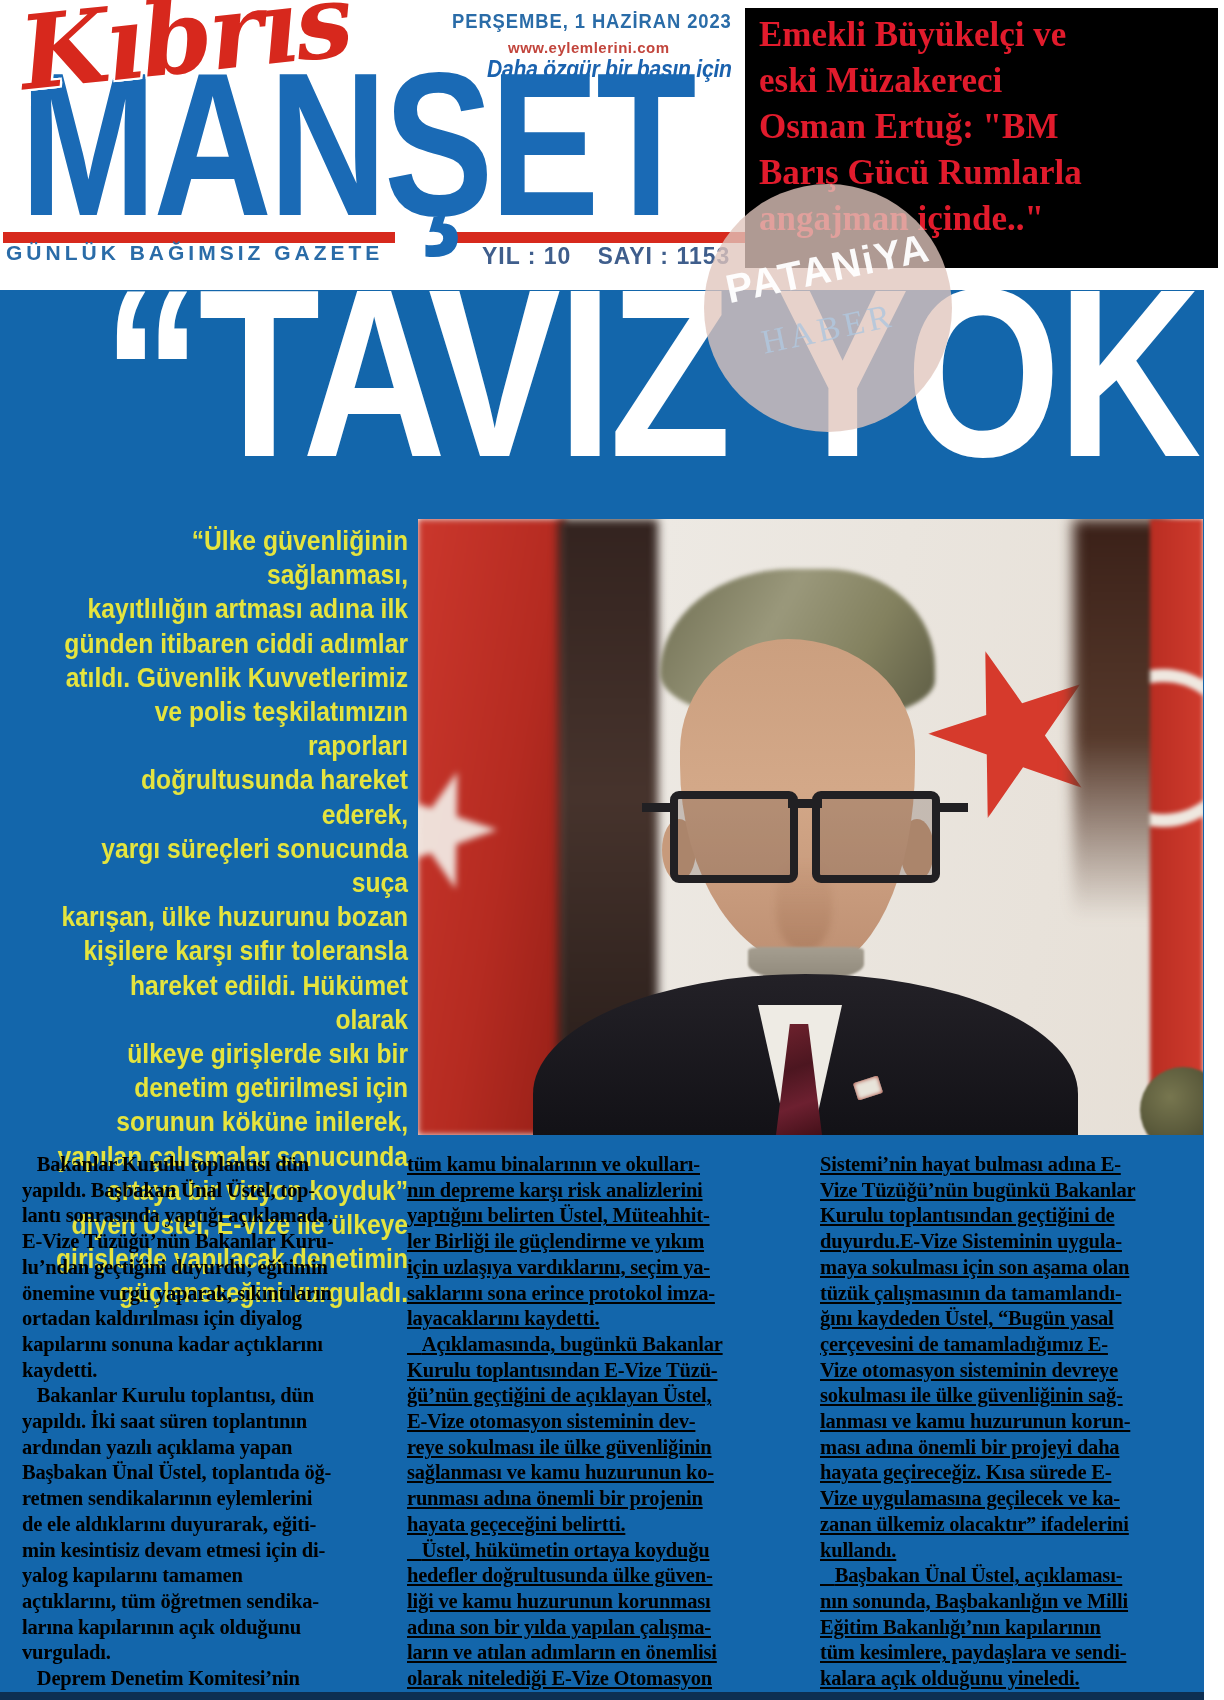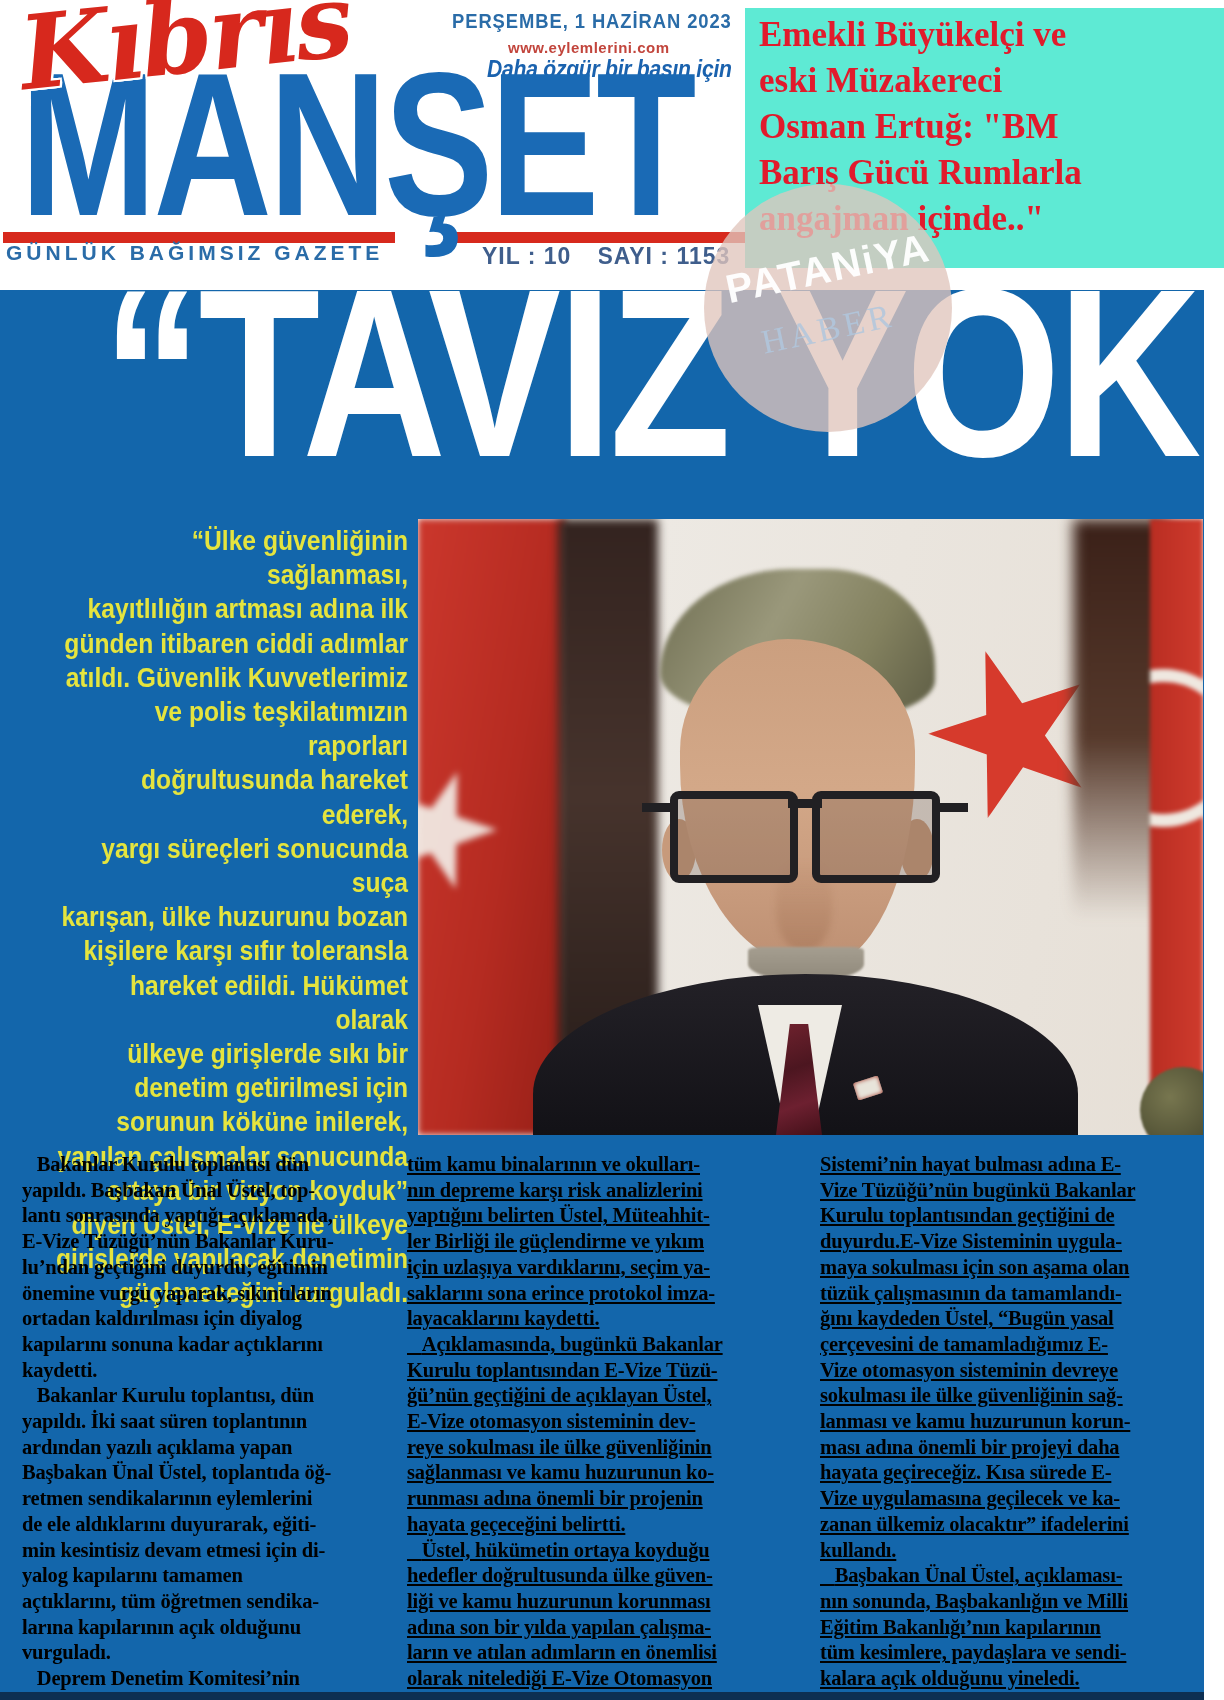--- a/index.html
+++ b/index.html
@@ -25,21 +25,21 @@
   .red-rule { position:absolute; top:232px; height:11px; background:#d7291d; }
   .red-rule.left  { left:3px;  width:392px; }
   .red-rule.right { left:446px; width:317px; }
   .gazete { position:absolute; left:6px; top:241px; font-size:21px; font-weight:bold;
             letter-spacing:4px; color:#2a6ca8; }
   .yilsayi { position:absolute; left:482px; top:243px; display:flex; gap:26px;
              font-size:23px; font-weight:bold; color:#3f5e8c; letter-spacing:1px; }
 
   
   .topbox { position:absolute; left:745px; top:8px; width:473px; height:260px;
-            background:#5eead4; z-index:1;padding-left:6px; }
+            background:#000000; z-index:1; }
   .topbox-text { position:absolute; left:14px; top:4px; width:450px;
                  font-family:"Liberation Serif", serif; font-weight:bold; font-size:35px;
                  line-height:46px; color:#e11b2c; white-space:pre-wrap; }
 
   
   .blue-panel { position:absolute; left:0; top:290px; width:1204px; height:1410px;
                 background:#1366ab; z-index:2; }
   .headline { position:absolute; left:0; top:-37px; width:1204px; text-align:center;
               font-size:240px; line-height:1; font-weight:900; color:#ffffff;
               letter-spacing:-4px; transform:scaleX(0.83); transform-origin:center top;

